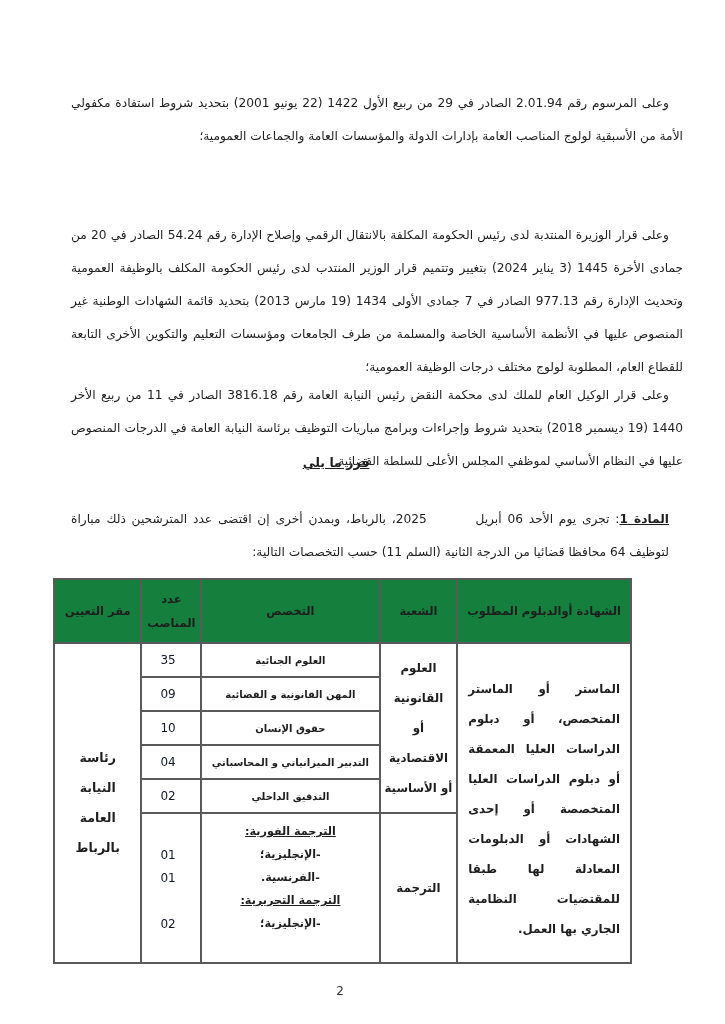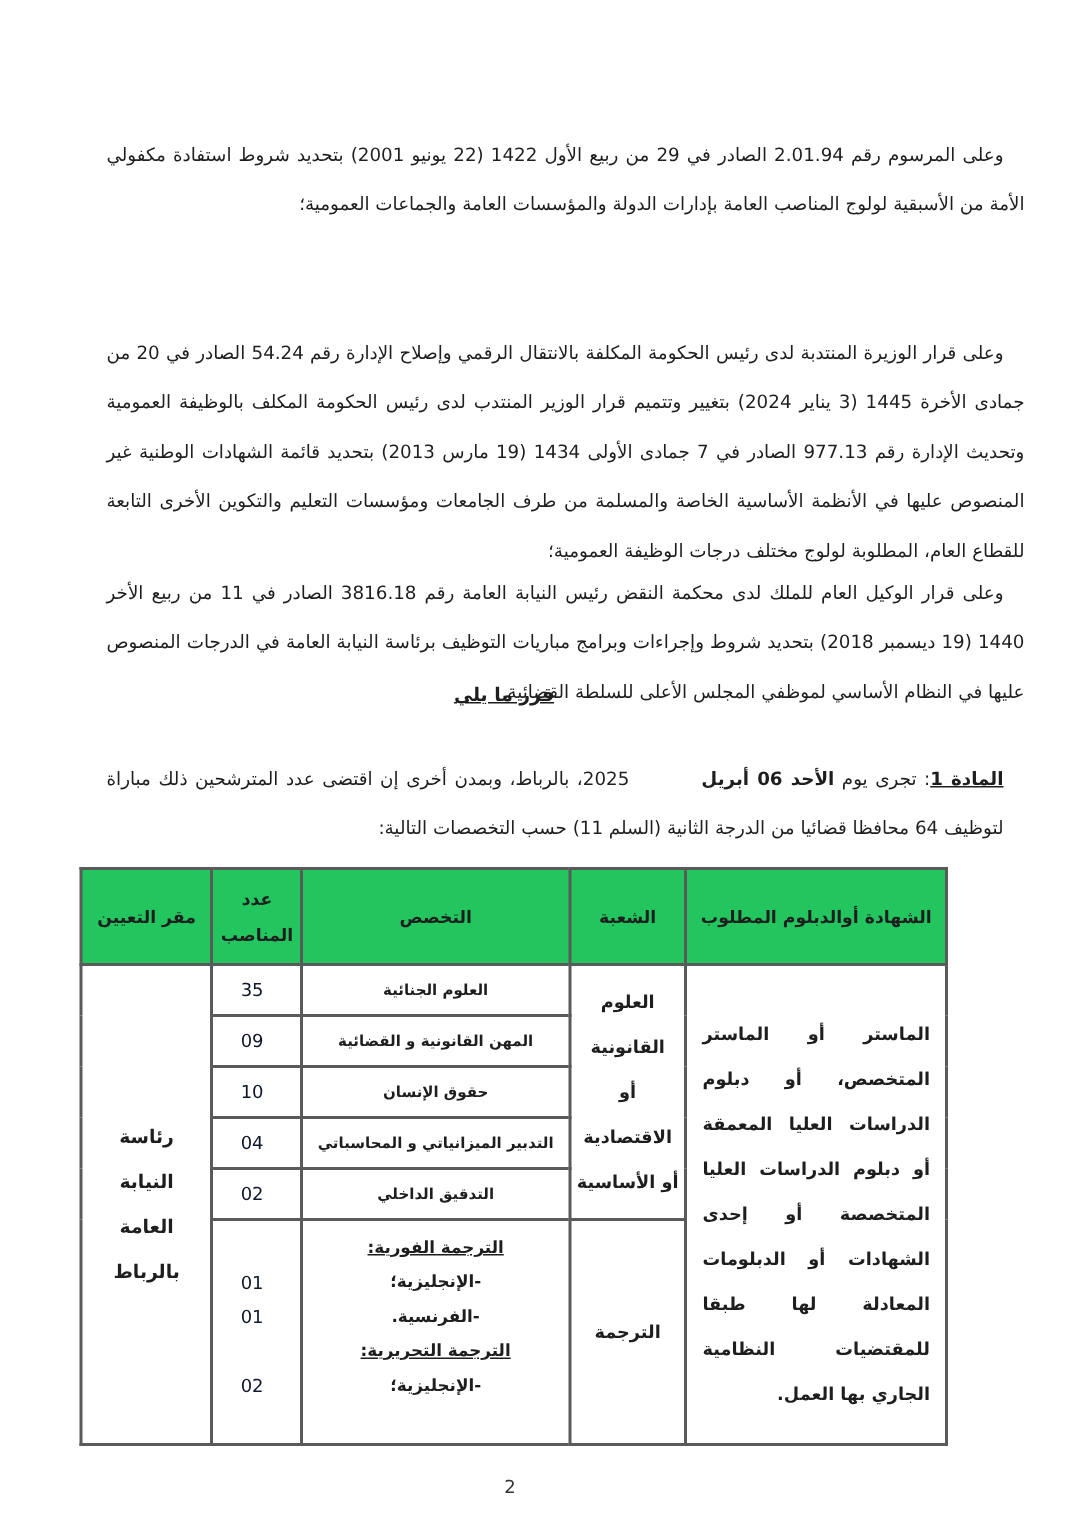--- a/index.html
+++ b/index.html
@@ -16,32 +16,32 @@
   .p1 { top: 87px; }
   .p2 { top: 153px; }
   .p3 { top: 219px; }
   .p4 { top: 379px; }
   .decision {
     position: absolute; top: 455px; left: 0; width: 672px; text-align: center;
     font-weight: bold; font-size: 12.5px; text-decoration: underline;
   }
   .article { position: absolute; top: 503px; right: 42px; width: 612px; font-size: 12.2px; line-height: 33px; }
   .article .art-label { font-weight: bold; text-decoration: underline; }
-  .article .bold { font-weight: bold; margin-left: 43px; }
+  .article .bold { font-weight: normal; margin-left: 43px; }
   .article .line1 { text-align: justify; text-align-last: justify; padding-right: 14px; }
   .article .line2 { padding-right: 14px; }
 
   table.grid {
     position: absolute; left: 53px; top: 578px; width: 579px; height: 384px;
     border-collapse: collapse; direction: rtl; font-size: 11.5px;
   }
   table.grid td, table.grid th {
     border: 2px solid #5a5a5a; text-align: center; vertical-align: middle; padding: 0;
   }
-  table.grid thead th { background: #22c55e; font-weight: bold; height: 62px; font-size: 11.5px; line-height: 24px; }
+  table.grid thead th { background: #15803d; font-weight: bold; height: 62px; font-size: 11.5px; line-height: 24px; }
   .c-diploma { width: 173px; }
   .c-branch { width: 76px; }
   .c-spec { width: 178px; }
   .c-count { width: 58px; }
   .c-seat { width: 86px; }
   .diploma-cell { text-align: justify !important; text-align-last: right; padding: 0 10px !important; line-height: 30px; font-weight: bold; font-size: 11.8px; vertical-align: top !important; padding-top: 30px !important; }
   .branch-cell { font-weight: bold; line-height: 30px; font-size: 11.8px; }
   .spec-cell { height: 32px; font-weight: bold; font-size: 10px; }
   .count-cell { direction: ltr; font-size: 12px; color: #0f172a; text-align: left !important; padding-left: 18px !important; }
   .seat-cell { font-weight: bold; line-height: 30px; font-size: 12.5px; }

